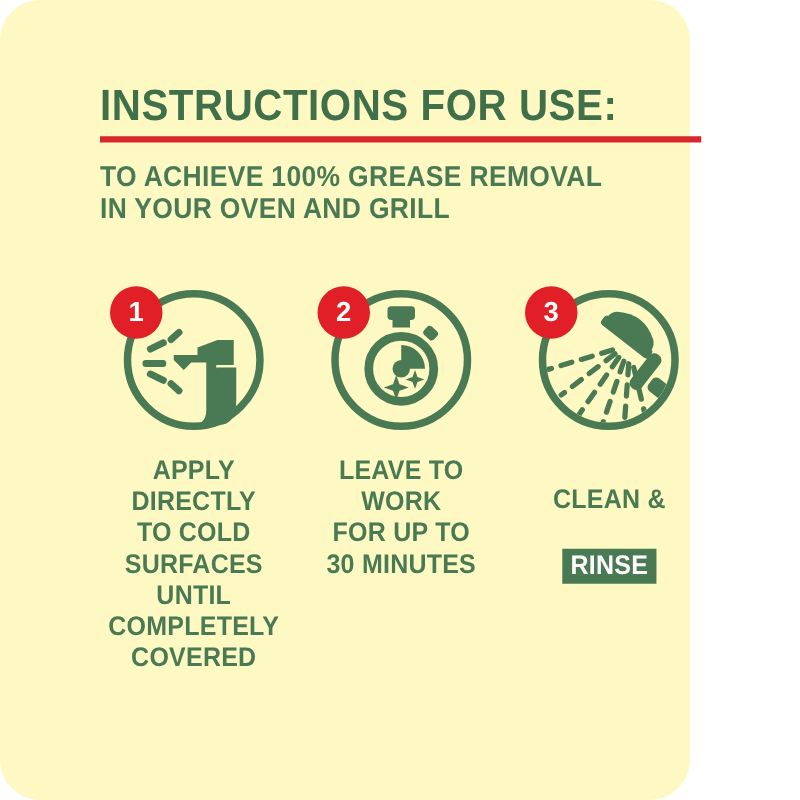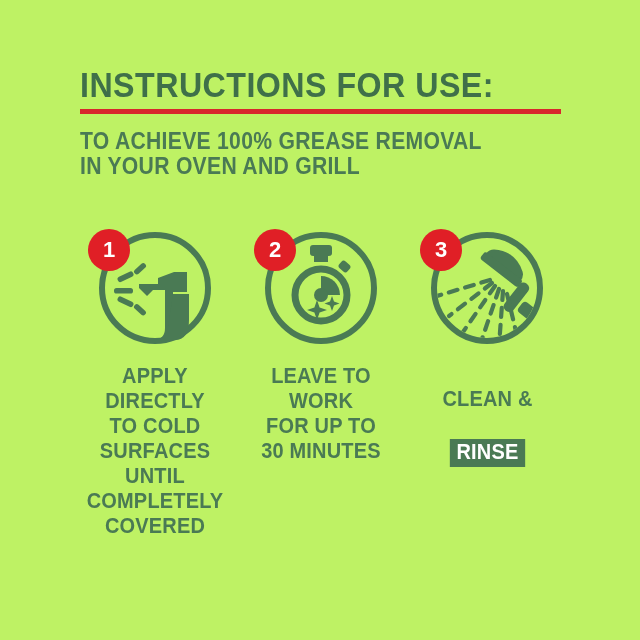--- a/index.html
+++ b/index.html
@@ -10,23 +10,24 @@
   body {
     width: 640px;
     height: 640px;
     overflow: hidden;
     font-family: "Liberation Sans", sans-serif;
     -webkit-font-smoothing: antialiased;
   }
 
   #page {
     position: relative;
-    width: 640px;
+    width: 552px;
     height: 640px;
-    background: #bef264;
+    background: #fef9c3;
+    border-radius: 32px;
   }
 
   
   .header-block {
     position: absolute;
     left: 80px;
     top: 66px;
     width: 482px;
   }
   .title {

